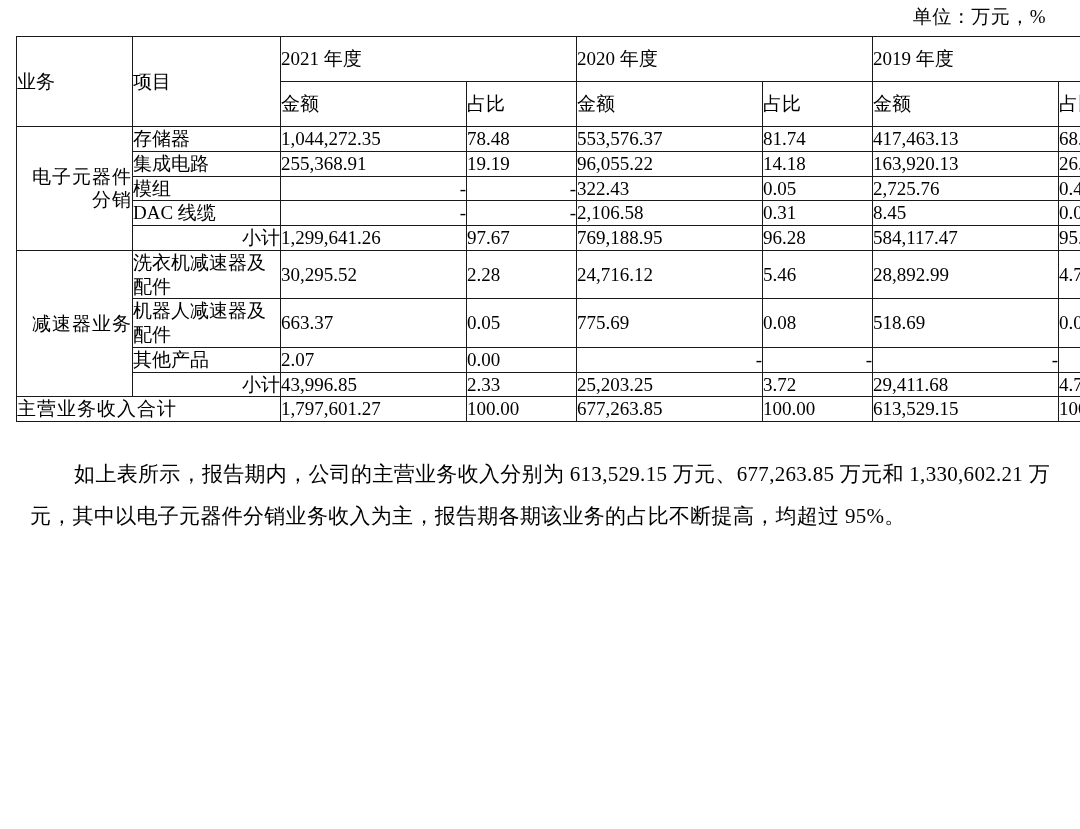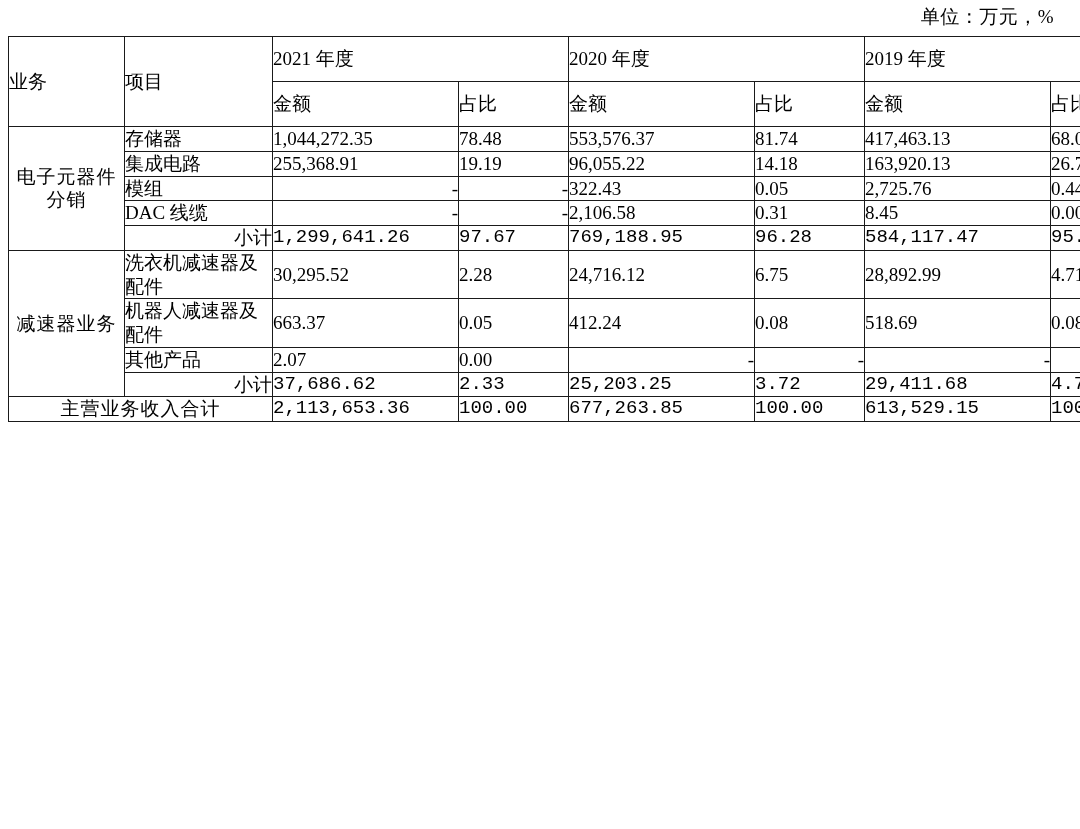--- a/index.html
+++ b/index.html
@@ -12,21 +12,21 @@
     height: 829px;
     font-family: "Liberation Serif", "DejaVu Serif", serif;
     color: #000000;
     overflow: hidden;
   }
   .page {
     position: relative;
     width: 1080px;
     height: 829px;
     box-sizing: border-box;
-    padding: 0 8px;
+    padding: 0 16px;
   }
   .unit-line {
     text-align: right;
     font-size: 19px;
     padding: 4px 18px 6px 0;
     letter-spacing: 0.5px;
   }
   table.main {
     width: 1064px;
     border-collapse: collapse;
@@ -44,21 +44,21 @@
   .hdr {
     text-align: left;
     font-size: 20px;
     height: 44px;
   }
   .hdr-tall {
     text-align: left;
     font-size: 20px;
   }
   .cat {
-    text-align: center;
+    text-align: right;
     font-weight: bold;
     font-size: 20px;
     letter-spacing: 1px;
     padding: 0 6px;
     margin-top: 12px;
   }
   .item {
     text-align: left;
     padding: 7px 10px 7px 14px;
     font-size: 19px;
@@ -68,24 +68,23 @@
     padding: 7px 12px 7px 6px;
     font-size: 19px;
   }
   .dash {
     text-align: right;
     padding: 7px 12px 7px 6px;
     font-size: 19px;
   }
   .bold {
     font-weight: bold;
-    font-family: Liberation Mono, monospace;
   }
   .total-label {
-    text-align: center;
+    text-align: left;
     font-weight: bold;
     font-size: 20px;
     letter-spacing: 1px;
     padding: 7px 6px;
     margin-top: 16px;
   }
   .sub-label {
     text-align: right;
     font-weight: bold;
     font-size: 20px;
@@ -187,58 +186,59 @@
         <td class="num bold">584,117.47</td>
         <td class="num bold">95.21</td>
       </tr>
 
       <tr>
         <td class="cat" rowspan="4">减速器业务</td>
         <td class="item">洗衣机减速器及配件</td>
         <td class="num">30,295.52</td>
         <td class="num">2.28</td>
         <td class="num">24,716.12</td>
-        <td class="num">6.75</td>
+        <td class="num">5.46</td>
         <td class="num">28,892.99</td>
         <td class="num">4.71</td>
       </tr>
       <tr>
         <td class="item">机器人减速器及配件</td>
         <td class="num">663.37</td>
         <td class="num">0.05</td>
-        <td class="num">412.24</td>
+        <td class="num">775.69</td>
         <td class="num">0.08</td>
         <td class="num">518.69</td>
         <td class="num">0.08</td>
       </tr>
       <tr>
         <td class="item">其他产品</td>
         <td class="num">2.07</td>
         <td class="num">0.00</td>
         <td class="dash">-</td>
         <td class="dash">-</td>
         <td class="dash">-</td>
         <td class="dash">-</td>
       </tr>
       <tr>
         <td class="sub-label">小计</td>
-        <td class="num bold">37,686.62</td>
+        <td class="num bold">43,996.85</td>
         <td class="num bold">2.33</td>
         <td class="num bold">25,203.25</td>
         <td class="num bold">3.72</td>
         <td class="num bold">29,411.68</td>
         <td class="num bold">4.79</td>
       </tr>
 
       <tr>
         <td class="total-label" colspan="2">主营业务收入合计</td>
-        <td class="num bold">2,113,653.36</td>
+        <td class="num bold">1,797,601.27</td>
         <td class="num bold">100.00</td>
         <td class="num bold">677,263.85</td>
         <td class="num bold">100.00</td>
         <td class="num bold">613,529.15</td>
         <td class="num bold">100.00</td>
       </tr>
     </tbody>
   </table>
 
+  <p class="para">如上表所示，报告期内，公司的主营业务收入分别为 613,529.15 万元、677,263.85 万元和 1,330,602.21 万元，其中以电子元器件分销业务收入为主，报告期各期该业务的占比不断提高，均超过 95%。</p>
 
 </div>
 
 </body></html>

